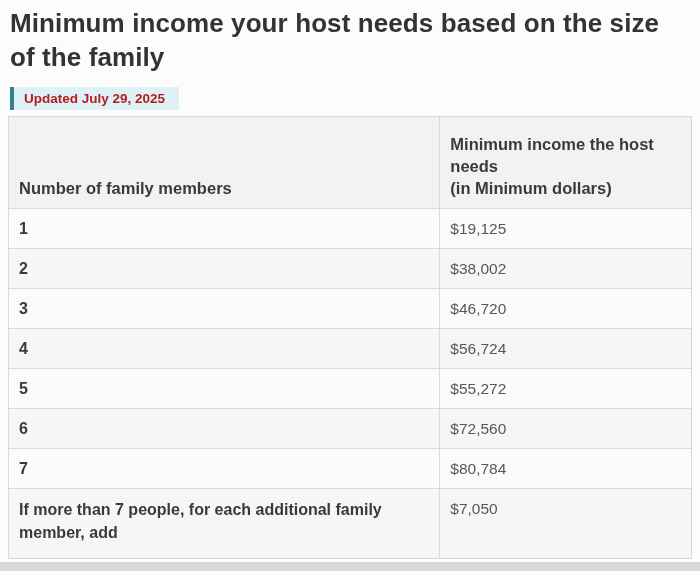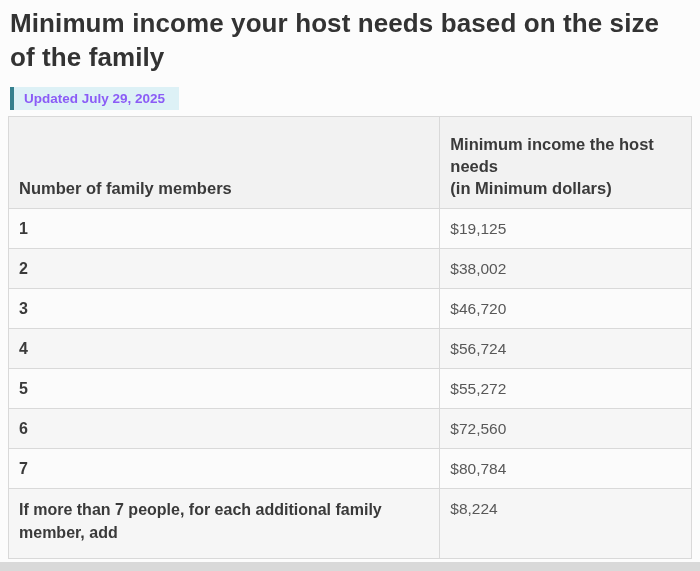--- a/index.html
+++ b/index.html
@@ -29,21 +29,21 @@
   }
   .updated-badge {
     display: inline-block;
     margin-top: 13px;
     margin-left: 0;
     background: #ddf1f6;
     border-left: 4px solid #35808e;
     padding: 4px 14px 4px 10px;
     font-size: 13.5px;
     font-weight: 700;
-    color: #8b5cf6;
+    color: #b91c1c;
   }
   .income-table {
     margin-top: 6px;
     margin-left: -2px;
     width: 684px;
     border-collapse: collapse;
     border: 1px solid #cfcfcf;
   }
   .income-table th, .income-table td {
     border: 1px solid #d9d9d9;
@@ -133,21 +133,21 @@
         <tr>
           <td class="members-cell">6</td>
           <td class="income-cell">$72,560</td>
         </tr>
         <tr>
           <td class="members-cell">7</td>
           <td class="income-cell">$80,784</td>
         </tr>
         <tr class="tall-row">
           <td class="members-cell">If more than 7 people, for each additional family member, add</td>
-          <td class="income-cell">$8,224</td>
+          <td class="income-cell">$7,050</td>
         </tr>
       </tbody>
     </table>
 
   </div>
 
   <div class="bottom-strip"></div>
 </div>
 
 </body></html>

